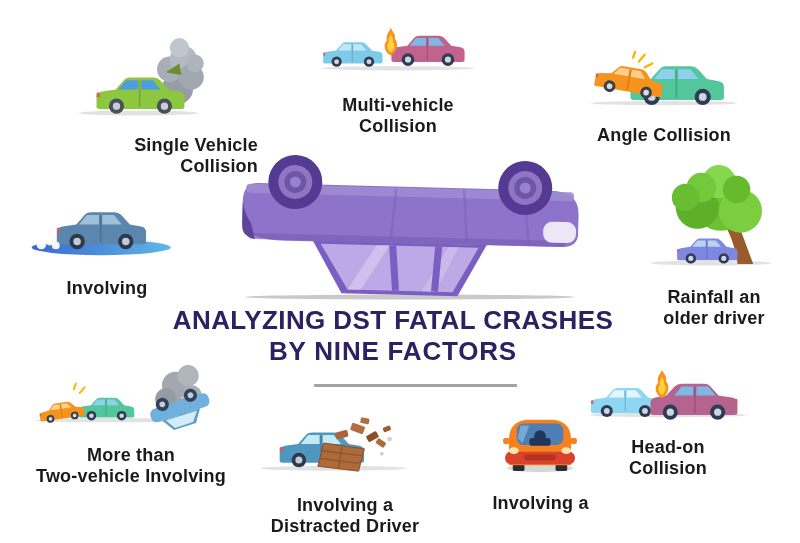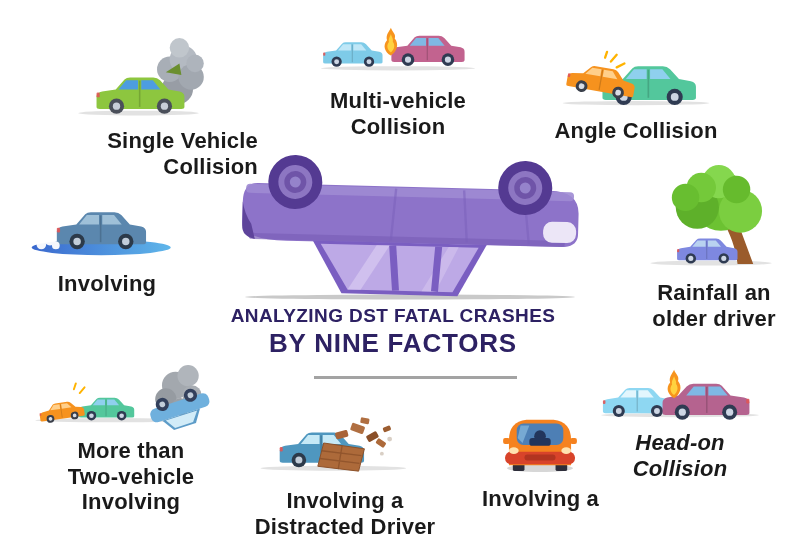--- a/index.html
+++ b/index.html
@@ -5,31 +5,31 @@
   html,body{margin:0;padding:0;}
   body{
     width:800px;height:543px;position:relative;overflow:hidden;
     background:#ffffff;
     font-family:"Liberation Sans", sans-serif;
   }
   .canvas{position:absolute;inset:0;}
   .factor{position:absolute;text-align:center;}
   .factor svg{display:block;margin:0 auto;overflow:visible;}
   .label{
-    font-weight:700;color:#1a1a1a;font-size:22px;line-height:1.16;
-    letter-spacing:0.2px;margin-top:12px;
+    font-weight:700;color:#1a1a1a;font-size:18px;line-height:1.16;
+    letter-spacing:0.2px;margin-top:19px;
   }
   .label span{display:block;}
   .center-car{position:absolute;left:226px;top:144px;}
   .center-car svg{overflow:visible;display:block;}
   .title{
     position:absolute;left:150px;top:306px;width:486px;text-align:center;
     color:#2d2163;font-weight:700;
   }
-  .title .t1{font-size:19px;letter-spacing:0.4px;line-height:1.1;}
+  .title .t1{font-size:26px;letter-spacing:0.4px;line-height:1.1;}
   .title .t2{font-size:26px;letter-spacing:0.8px;line-height:1.15;margin-top:2px;}
   .title .t2 .u{border-bottom:3px solid #a3a3a3;padding-bottom:18px;display:inline;}
   svg{overflow:visible;}
 </style>
 </head>
 <body>
 
 <div class="canvas">
 
   <svg width="0" height="0" style="position:absolute">
@@ -78,21 +78,21 @@
       <use href="#car-side" transform="translate(14,16) scale(0.56)" style="--body:#7ecbe8;--win:#bfe7f7;--tire:#2f3b52;--hub:#cdd6e4"></use>
       <use href="#car-side" transform="translate(84,8) scale(0.69)" style="--body:#c2638f;--win:#7fb8e4;--tire:#2f3b52;--hub:#cdd6e4"></use>
       <use href="#flame" transform="translate(78,6) scale(0.8)"></use>
     </svg>
     <div class="label">
       <span>Multi-vehicle</span>
       <span>Collision</span>
     </div>
   </div>
 
-  <div class="factor" style="left:552px;top:50px;width:168px;">
+  <div class="factor" style="left:580px;top:50px;width:168px;">
     <svg viewBox="0 0 168 58" width="168" height="56">
       <ellipse cx="84" cy="55" rx="76" ry="2.2" fill="#e2e2e2"></ellipse>
       <use href="#car-side" transform="translate(44,9) scale(0.88)" style="--body:#53c79c;--win:#8fd0ee;--tire:#2f3b52;--hub:#cdd6e4"></use>
       <use href="#car-side" transform="translate(8,14) rotate(10,50,25) scale(0.64)" style="--body:#f6921e;--win:#ffcf8a;--tire:#3a3f4a;--hub:#d8dde5"></use>
       <g stroke="#ffb300" stroke-width="2.4" stroke-linecap="round">
         <line x1="58" y1="12" x2="64" y2="5"></line>
         <line x1="64" y1="18" x2="72" y2="14"></line>
         <line x1="52" y1="8" x2="54" y2="2"></line>
       </g>
     </svg>
@@ -217,21 +217,21 @@
         <rect x="56" y="48" width="32" height="6" rx="3" fill="#b23420"></rect>
         <ellipse cx="45" cy="44" rx="5" ry="3.5" fill="#ffe3b0"></ellipse>
         <ellipse cx="99" cy="44" rx="5" ry="3.5" fill="#ffe3b0"></ellipse>
       </g>
     </svg>
     <div class="label">
       <span>Involving a</span>
     </div>
   </div>
 
-  <div class="factor" style="left:590px;top:366px;width:180px;font-style:italic;">
+  <div class="factor" style="left:578px;top:366px;width:180px;">
     <svg viewBox="0 0 180 54" width="180" height="52">
       <ellipse cx="90" cy="51" rx="82" ry="2.2" fill="#e2e2e2"></ellipse>
       <use href="#car-side" transform="translate(6,17) scale(0.66)" style="--body:#8ed7f2;--win:#e2f6fd;--tire:#2f3b52;--hub:#cdd6e4"></use>
       <use href="#car-side" transform="translate(167,11) scale(-0.82,0.82)" style="--body:#b5638f;--win:#7fb8e4;--tire:#2f3b52;--hub:#cdd6e4"></use>
       <use href="#flame" transform="translate(74,4) scale(0.82)"></use>
     </svg>
     <div class="label">
       <span>Head-on</span>
       <span>Collision</span>
     </div>

